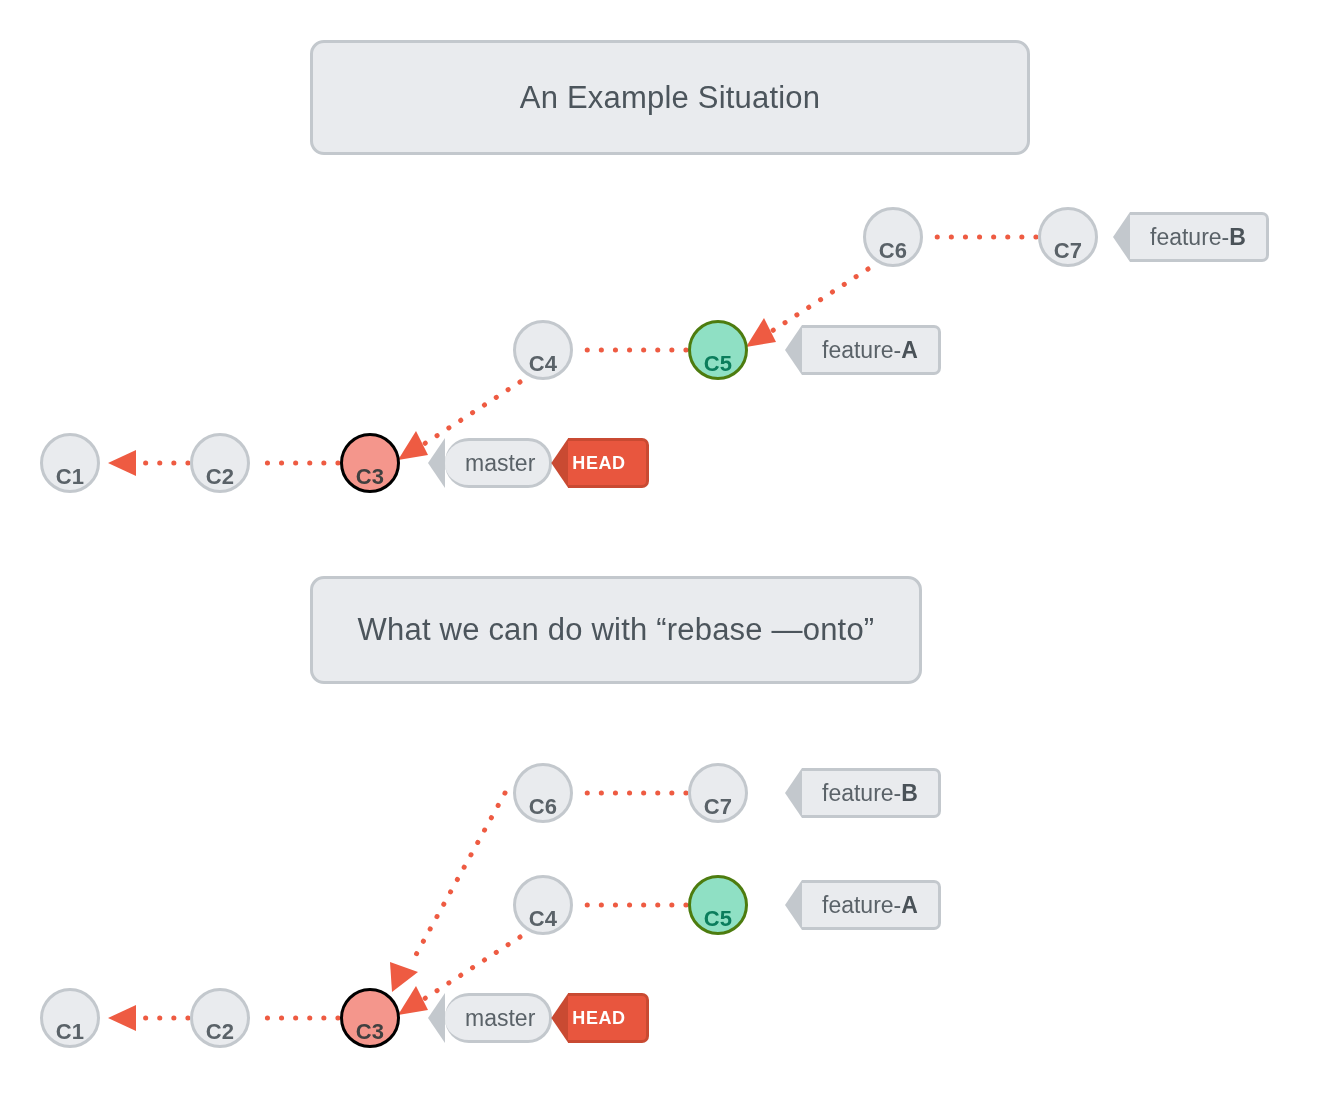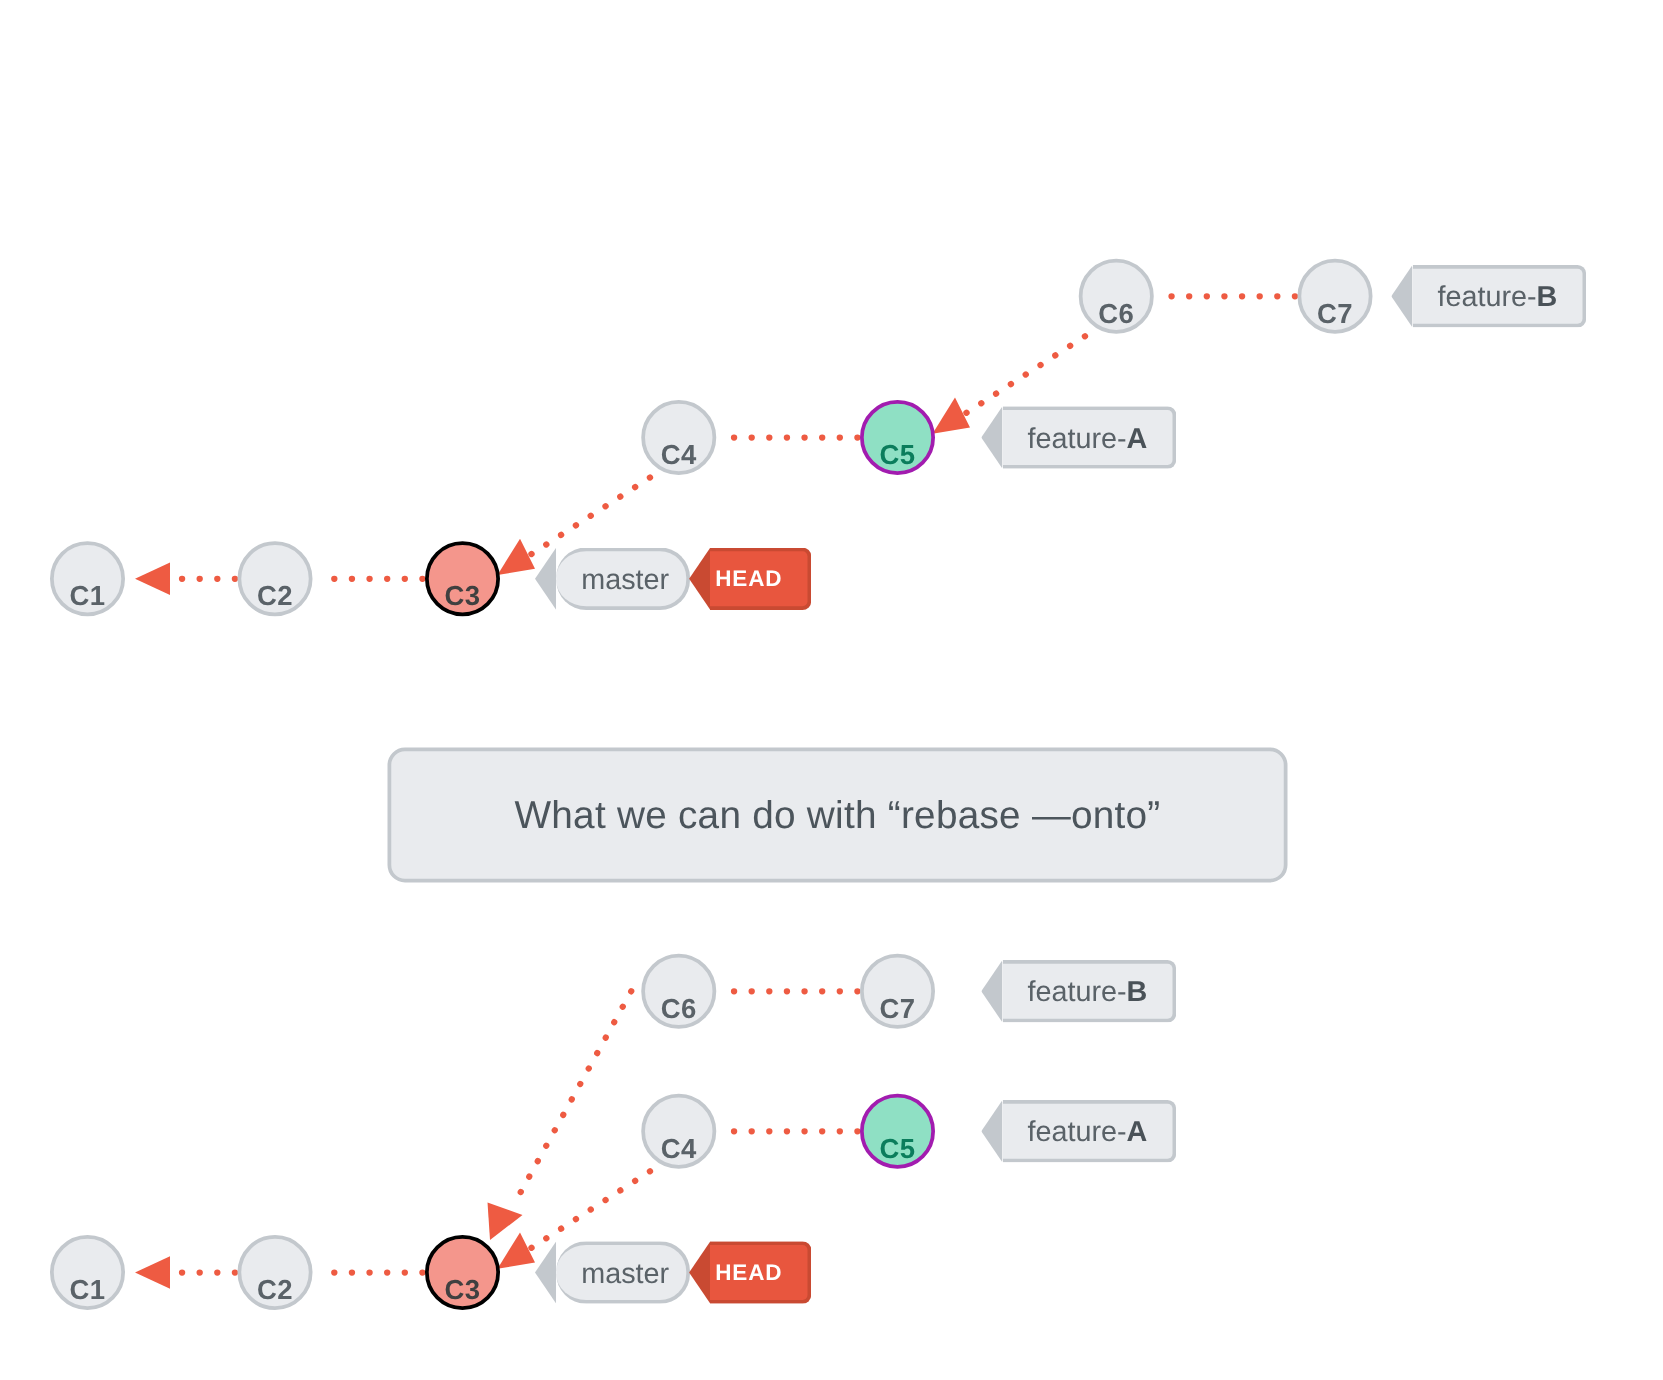--- a/index.html
+++ b/index.html
@@ -53,21 +53,21 @@
     letter-spacing: .3px;
     user-select: none;
   }
   .node.gray {
     background: #E9EBEE;
     border: 3px solid #C3C8CD;
     color: #5A6268;
   }
   .node.green {
     background: #8FE0C4;
-    border: 3px solid #a21caf;
+    border: 3px solid #4d7c0f;
     color: #0B7D5C;
   }
   .node.red {
     background: #F4968C;
     border: 3px solid #000000;
     color: #404040;
   }
 
   
   .tag {
@@ -140,20 +140,23 @@
     stroke-linecap: round;
     stroke-dasharray: 0.1 14;
   }
   .arrowhead { fill: #EE5B42; }
 </style>
 </head>
 <body>
 
 <div class="stage">
 
+  <div class="banner" style="left:310px; top:40px; width:720px; height:115px;">
+    <span>An Example Situation</span>
+  </div>
 
   <svg class="wires" viewBox="0 0 1330 1104">
 
     <line class="dotline" x1="188" y1="463" x2="122" y2="463"></line>
     <polygon class="arrowhead" points="108,463 136,450 136,476"></polygon>
 
     <line class="dotline" x1="338" y1="463" x2="256" y2="463"></line>
 
     <line class="dotline" x1="520" y1="382" x2="424" y2="444"></line>
     <polygon class="arrowhead" points="398,460 428,455 416,431"></polygon>
@@ -208,21 +211,21 @@
     <div class="notch"></div>
     <div class="body">
       <span>master</span>
     </div>
     <div class="head-notch"></div>
     <div class="head-body">
       <span>HEAD</span>
     </div>
   </div>
 
-  <div class="banner" style="left:310px; top:598px; width:720px; height:108px;">
+  <div class="banner" style="left:310px; top:576px; width:612px; height:108px;">
     <span>What we can do with “rebase —onto”</span>
   </div>
 
   <svg class="wires" viewBox="0 0 1330 1104">
 
     <line class="dotline" x1="188" y1="1018" x2="122" y2="1018"></line>
     <polygon class="arrowhead" points="108,1018 136,1005 136,1031"></polygon>
 
     <line class="dotline" x1="338" y1="1018" x2="256" y2="1018"></line>
 

